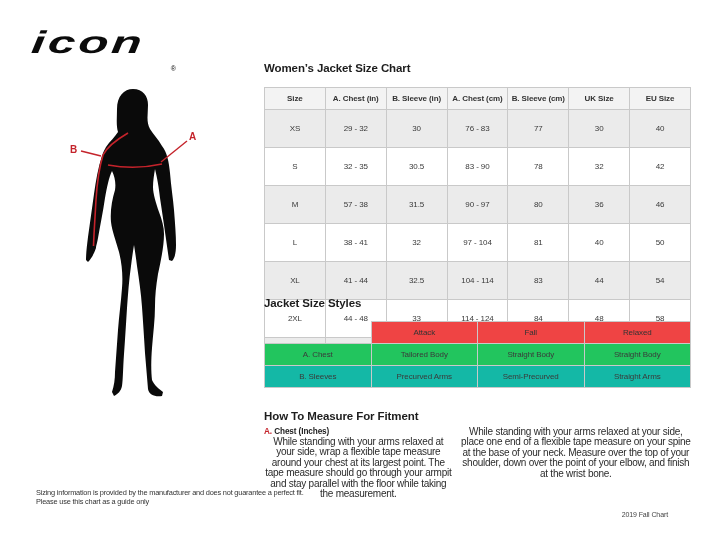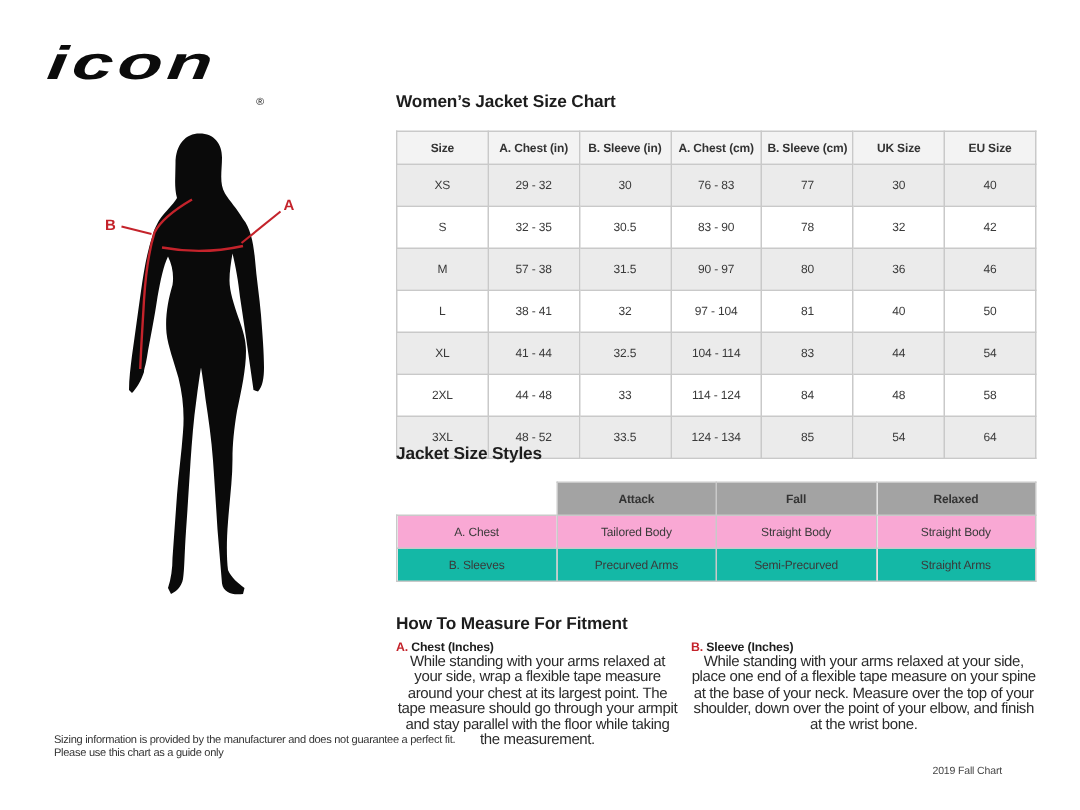--- a/index.html
+++ b/index.html
@@ -48,28 +48,28 @@
   table { border-collapse: collapse; table-layout: fixed; width: 427px; }
   th, td {
     border: 1px solid #c9c9c9;
     font-size: 8px; font-weight: normal; color: #3a3a3a;
     text-align: center; vertical-align: middle;
     padding: 0 2px; letter-spacing: -0.1px;
     overflow: hidden; white-space: nowrap;
   }
   .t1 { position: absolute; top: 27px; }
   .t1 th { height: 21.9px; background: #f3f3f3; font-weight: bold; color: #333; }
-  .t1 td { height: 28px; background: #ffffff; }
+  .t1 td { height: 38px; background: #ffffff; }
   .t1 tbody tr:nth-child(odd) td { background: #ebebeb; }
 
   .t2 { position: absolute; top: 261px; }
   .t2 th, .t2 td { height: 22px; }
-  .t2 .hdr { background: #a3a3a3; font-weight: bold; color: #333; }
+  .t2 .hdr { background: #ef4444; font-weight: normal; color: #333; }
   .t2 .blank { border: none; background: transparent; }
-  .t2 .row-a th, .t2 .row-a td { background: #f9a8d4; }
+  .t2 .row-a th, .t2 .row-a td { background: #22c55e; }
   .t2 .row-b th, .t2 .row-b td { background: #14b8a6; }
   .t2 th.rowlabel { font-weight: normal; color: #3a3a3a; }
 
   
   .measure-grid { position: absolute; top: 367px; left: 0; width: 427px; display: flex; }
   .measure-item { width: 190px; margin-right: 8px; }
   .measure-item:last-child { width: 232px; margin-right: 0; }
   .measure-label { font-size: 8.2px; font-weight: bold; color: #1d1d1d; margin-bottom: 1px; letter-spacing: -0.1px; }
   .measure-label .red { color: #c4232b; }
   .measure-text {
@@ -274,23 +274,20 @@
     <div class="sec-title" id="t3-title">How To Measure For Fitment</div>
 
     <div class="measure-grid">
       <div class="measure-item">
         <div class="measure-label">
           <span class="red">A.</span><span> Chest (Inches)</span>
         </div>
         <div class="measure-text">While standing with your arms relaxed at your side, wrap a flexible tape measure around your chest at its largest point. The tape measure should go through your armpit and stay parallel with the floor while taking the measurement.</div>
       </div>
       <div class="measure-item">
-        <div class="measure-label">
-          <span class="red">B.</span><span> Sleeve (Inches)</span>
-        </div>
         <div class="measure-text">While standing with your arms relaxed at your side, place one end of a flexible tape measure on your spine at the base of your neck. Measure over the top of your shoulder, down over the point of your elbow, and finish at the wrist bone.</div>
       </div>
     </div>
   </div>
 
   <div class="disclaimer">
     <span style="display:block">Sizing information is provided by the manufacturer and does not guarantee a perfect fit.</span>
     <span style="display:block">Please use this chart as a guide only</span>
   </div>
   <div class="chart-version">2019 Fall Chart</div>

